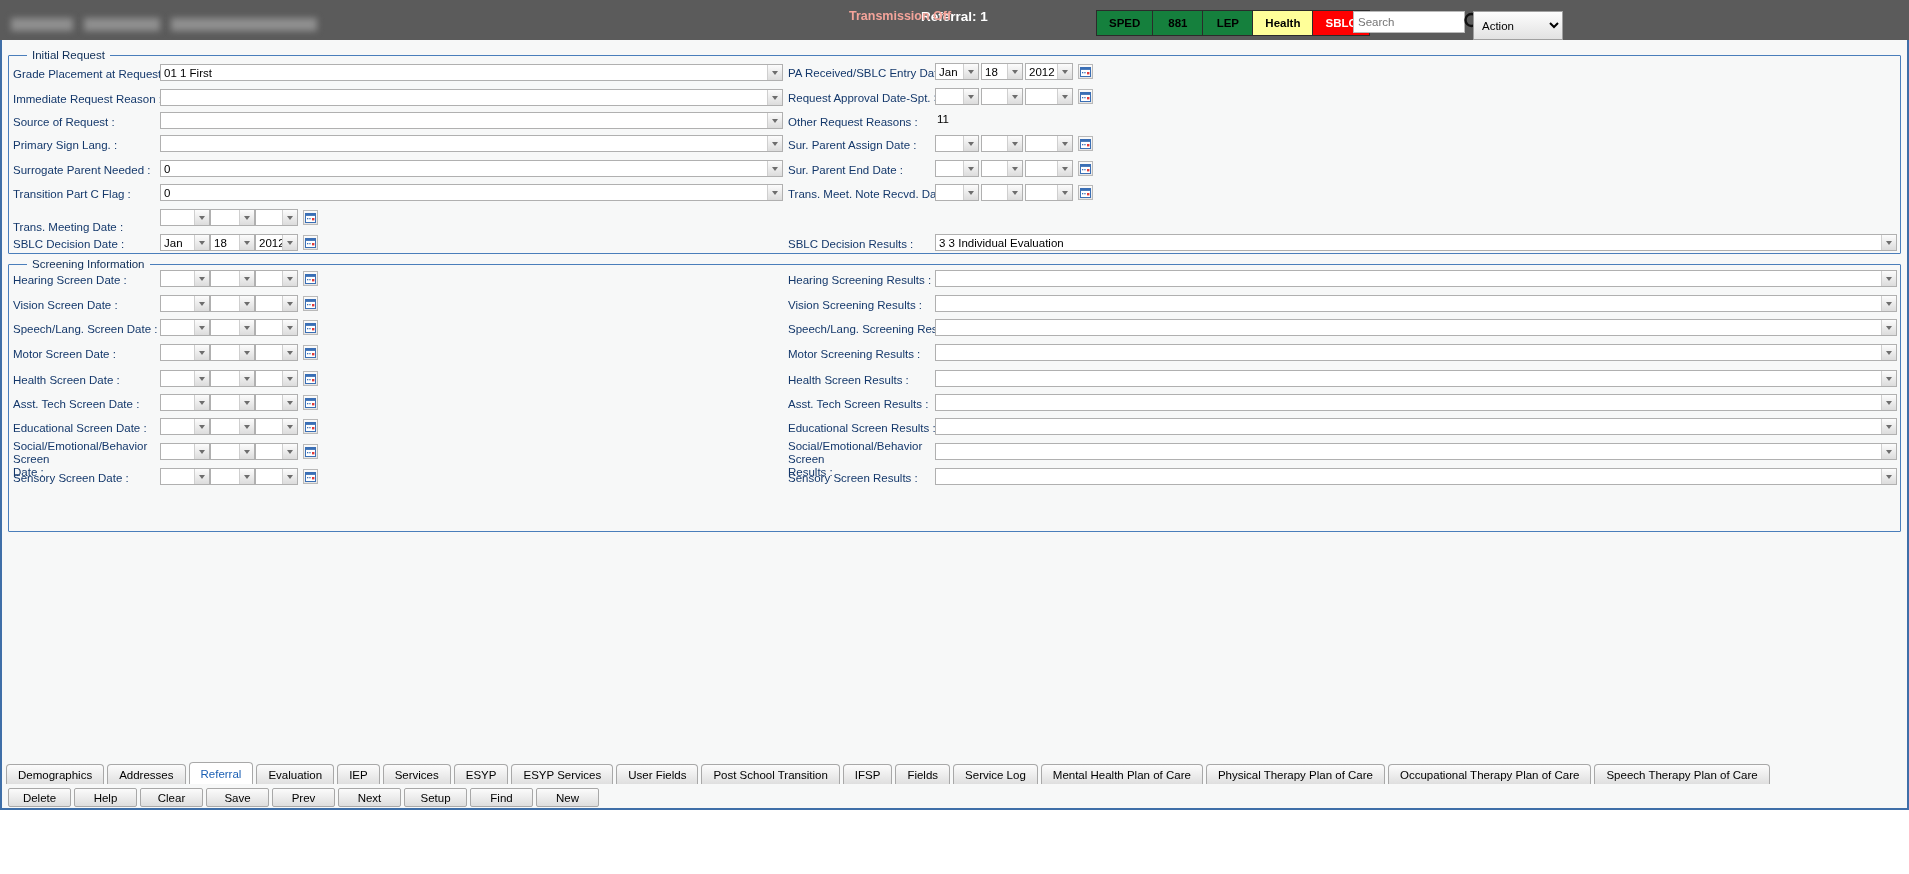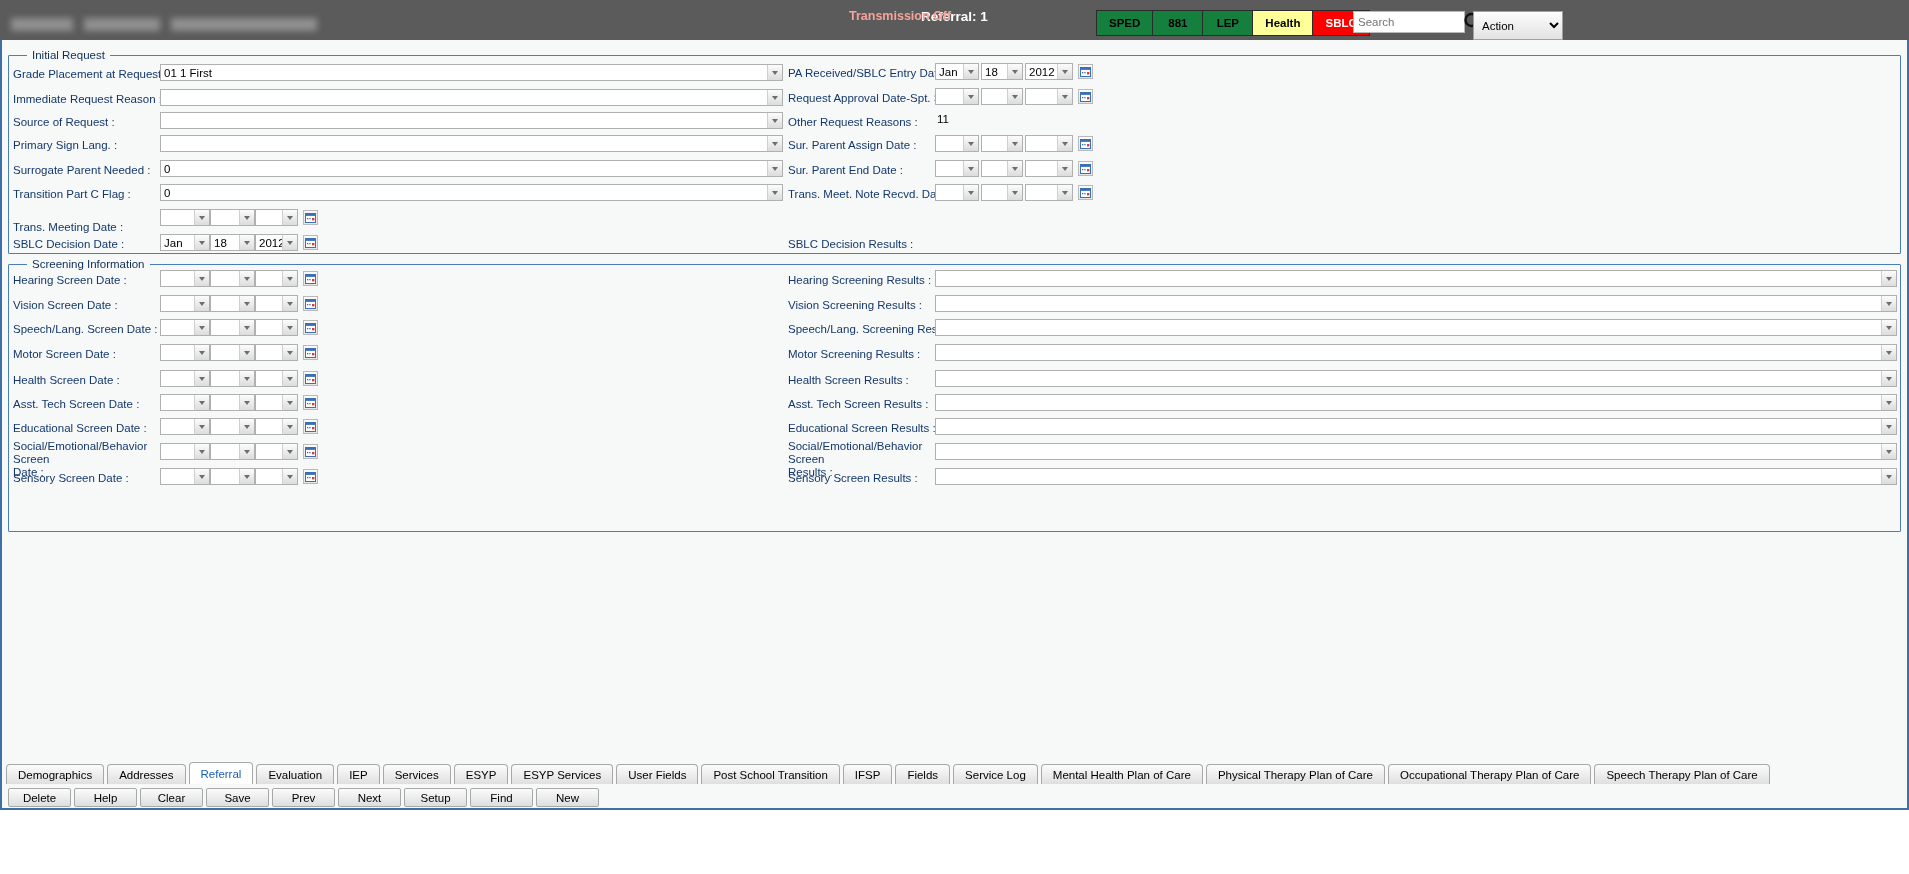--- a/index.html
+++ b/index.html
@@ -452,20 +452,24 @@
     <svg width="11" height="10" viewBox="0 0 11 10">
         <rect x="0.5" y="0.5" width="10" height="9" fill="#fff" stroke="#3a6fb5"></rect>
         <rect x="0.5" y="0.5" width="10" height="2.4" fill="#3a6fb5"></rect>
         <rect x="7" y="5" width="2.4" height="2.4" fill="#e03b3b"></rect>
         <rect x="2" y="5" width="1.3" height="1.3" fill="#3a6fb5"></rect>
         <rect x="4.3" y="5" width="1.3" height="1.3" fill="#3a6fb5"></rect>
       </svg>
   </div>
 
   <div class="lbl" style="left:786px; top:198px;">SBLC Decision Results :</div>
+  <div class="sel" style="left:933px; top:194px; width:962px;">
+    <span class="val">3 3 Individual Evaluation</span>
+    <span class="arrow"></span>
+  </div>
 
   <fieldset style="left:6px; top:218px; width:1893px; height:274px;">
     <legend>Screening Information</legend>
   </fieldset>
 
   <div class="lbl" style="left:11px; top:234px;">Hearing Screen Date :</div>
   <div class="sel" style="left:158px; top:230px; width:50px;">
       <span class="val"></span>
       <span class="arrow"></span>
     </div>

